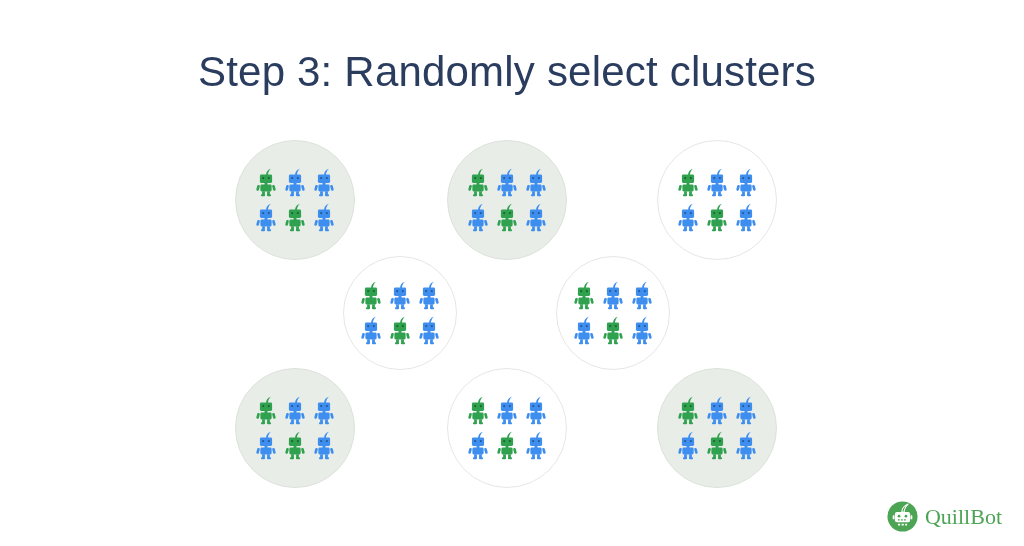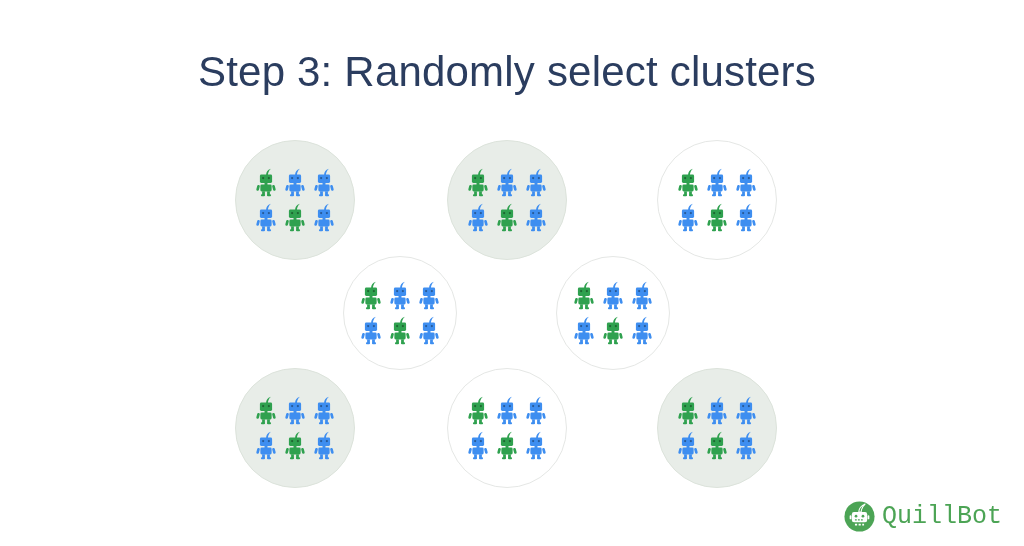--- a/index.html
+++ b/index.html
@@ -67,22 +67,22 @@
     align-items: center;
     gap: 7px;
     color: var(--logo-green, #4CA455);
   }
   .logo-icon {
     width: 31px;
     height: 31px;
     display: block;
   }
   .logo-text {
-    font-family: Liberation Mono, monospace;
-    font-size: 25px;
+    font-family: Liberation Serif, serif;
+    font-size: 22px;
     font-weight: 400;
     color: var(--logo-green, #4CA455);
     line-height: 1;
   }
 </style>
 </head>
 <body>
 
 <div class="canvas">
 

